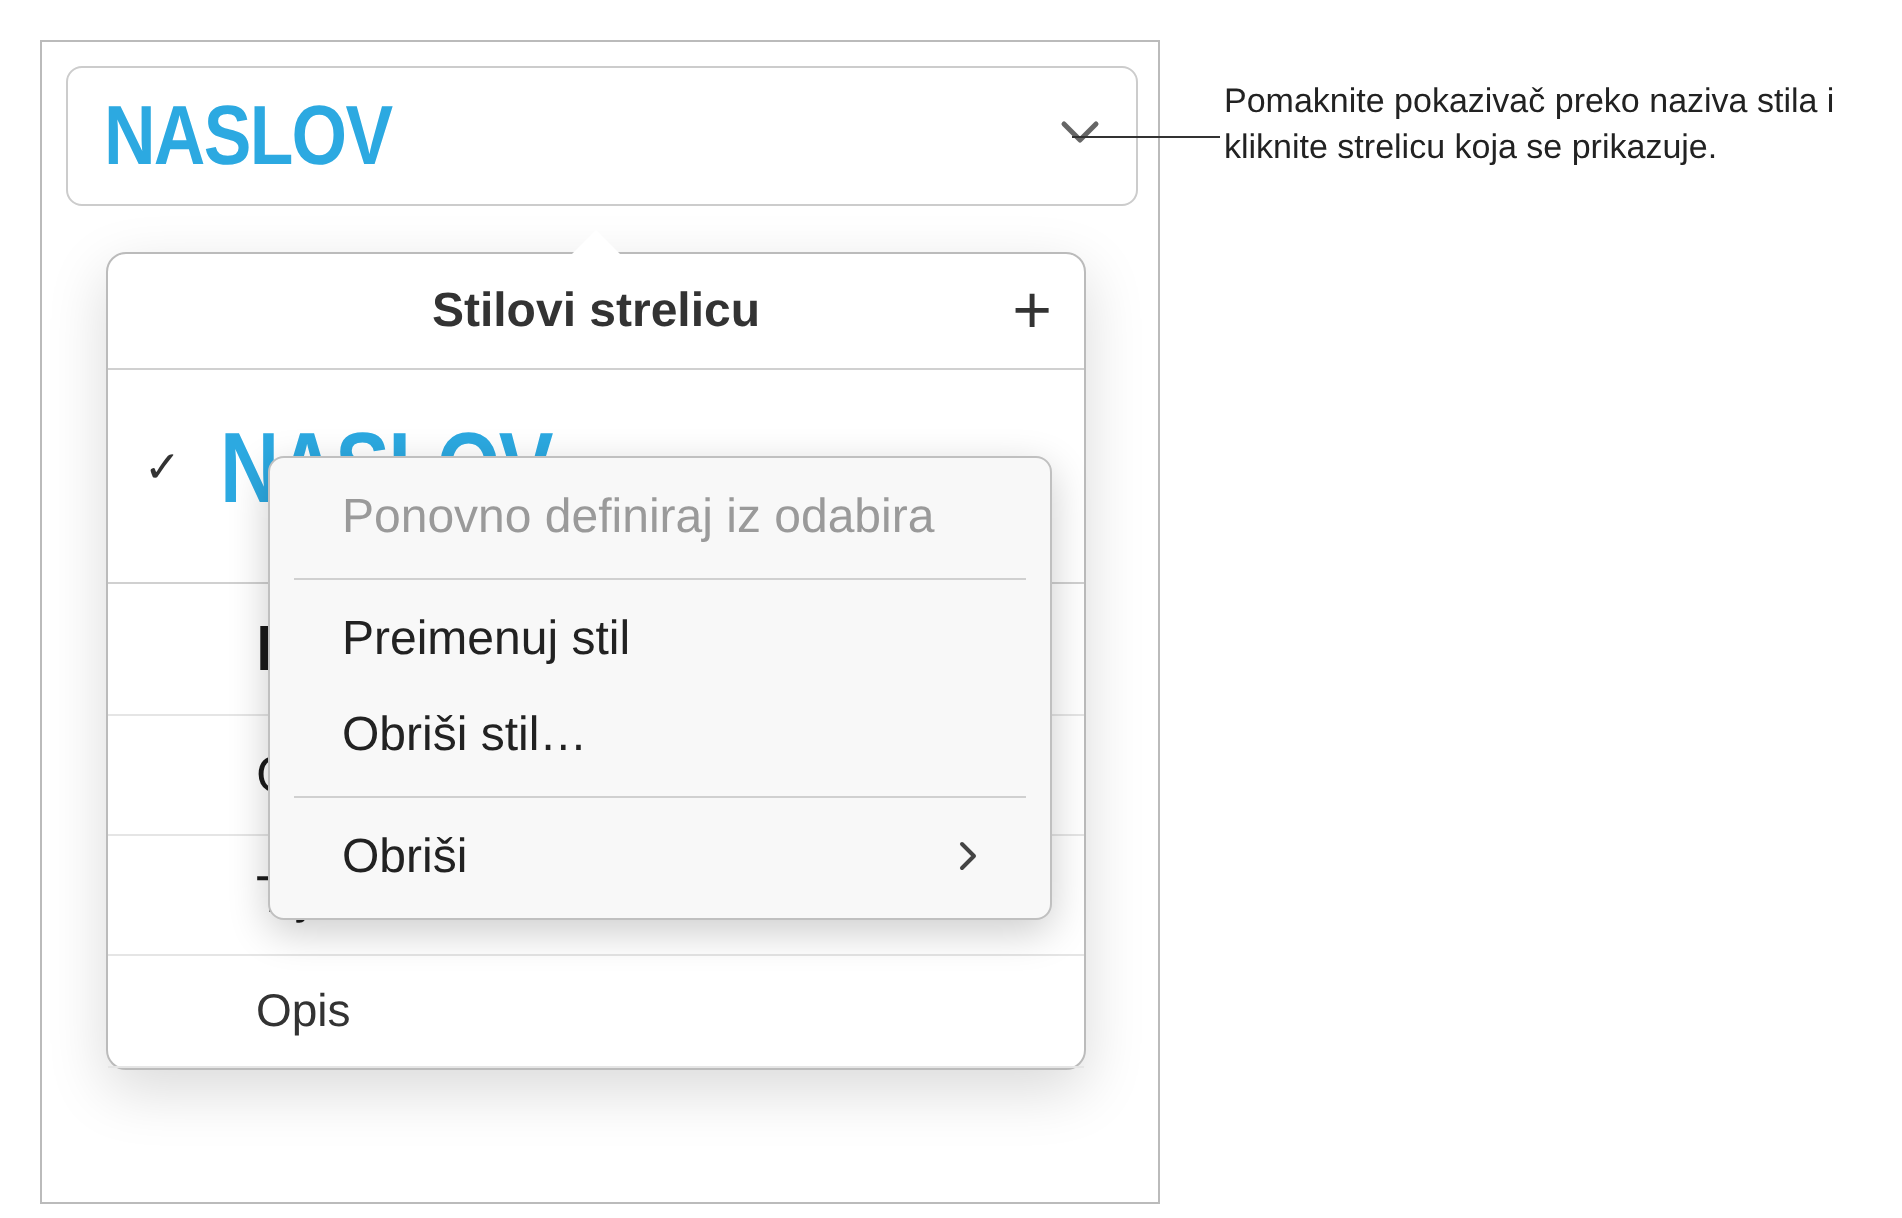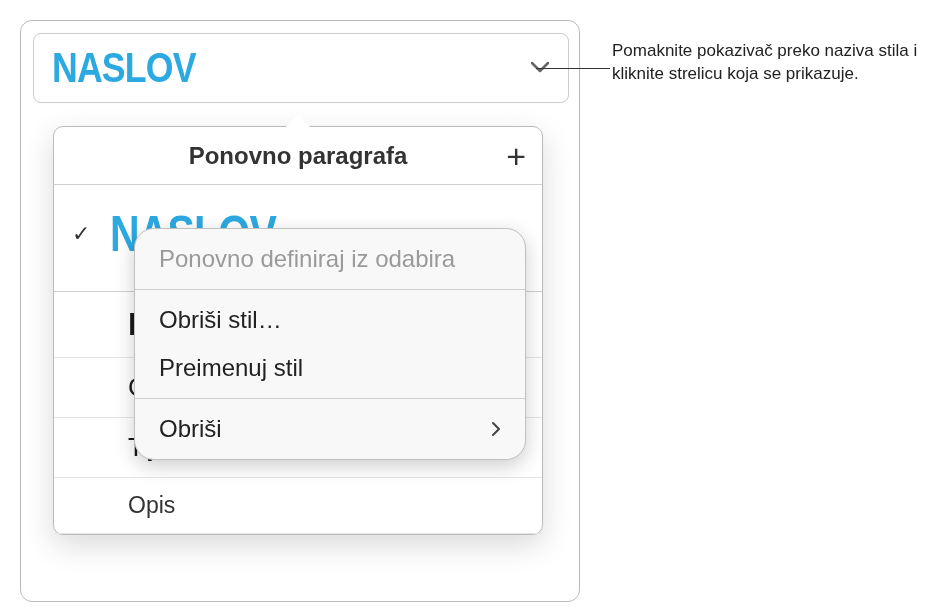--- a/index.html
+++ b/index.html
@@ -14,21 +14,21 @@
       height: 609px;
       position: relative;
     }
     .main-container {
       position: absolute;
       left: 20px;
       top: 20px;
       width: 560px;
       height: 582px;
       border: 1px solid #bbb;
-      border-radius: 12px;
+      border-radius: 0;
       background: #fff;
     }
     .style-picker {
       position: absolute;
       left: 12px;
       top: 12px;
       width: 536px;
       height: 70px;
       background: #fff;
       border: 1px solid #ccc;
@@ -162,24 +162,24 @@
       padding-left: 56px;
       border-bottom: none;
     }
     .context-menu {
       position: absolute;
       left: 134px;
       top: 228px;
       width: 392px;
       background: #f8f8f8;
       border: 1px solid #c0c0c0;
-      border-radius: 20px;
+      border-radius: 8px;
       box-shadow: 0 6px 20px rgba(0,0,0,0.2);
       z-index: 10;
-      padding: 6px 0;
+      padding: 6px 12px;
     }
     .menu-item {
       padding: 10px 24px;
       font-size: 24px;
       color: #222;
       cursor: pointer;
       display: flex;
       justify-content: space-between;
       align-items: center;
     }
@@ -222,21 +222,21 @@
     <span class="style-picker-title">NASLOV</span>
     <span class="chevron-down">
       <svg width="20" height="12" viewBox="0 0 20 12">
           <path d="M2 2 L10 10 L18 2" stroke="#666" stroke-width="2.5" fill="none" stroke-linecap="round" stroke-linejoin="round"></path>
         </svg>
     </span>
   </div>
 
   <div class="popover">
     <div class="popover-header">
-      <span class="popover-header-title">Ponovno paragrafa</span>
+      <span class="popover-header-title">Stilovi strelicu</span>
       <span class="plus-button">+</span>
     </div>
     <div class="style-list">
       <div class="style-item selected">
         <span class="checkmark">✓</span>
         <span class="naslov-style">NASLOV</span>
       </div>
       <div class="style-item">
         <span class="style-item-po">Po</span>
       </div>
@@ -253,24 +253,24 @@
   </div>
 
 </div>
 
 <div class="context-menu">
   <div class="menu-item disabled">
     <span>Ponovno definiraj iz odabira</span>
   </div>
   <div class="menu-divider"></div>
   <div class="menu-item">
+    <span>Preimenuj stil</span>
+  </div>
+  <div class="menu-item">
     <span>Obriši stil…</span>
-  </div>
-  <div class="menu-item">
-    <span>Preimenuj stil</span>
   </div>
   <div class="menu-divider"></div>
   <div class="menu-item">
     <span>Obriši</span>
     <span class="submenu-arrow">
       <svg width="10" height="16" viewBox="0 0 10 16">
           <path d="M2 2 L8 8 L2 14" stroke="#444" stroke-width="2" fill="none" stroke-linecap="round" stroke-linejoin="round"></path>
         </svg>
     </span>
   </div>

